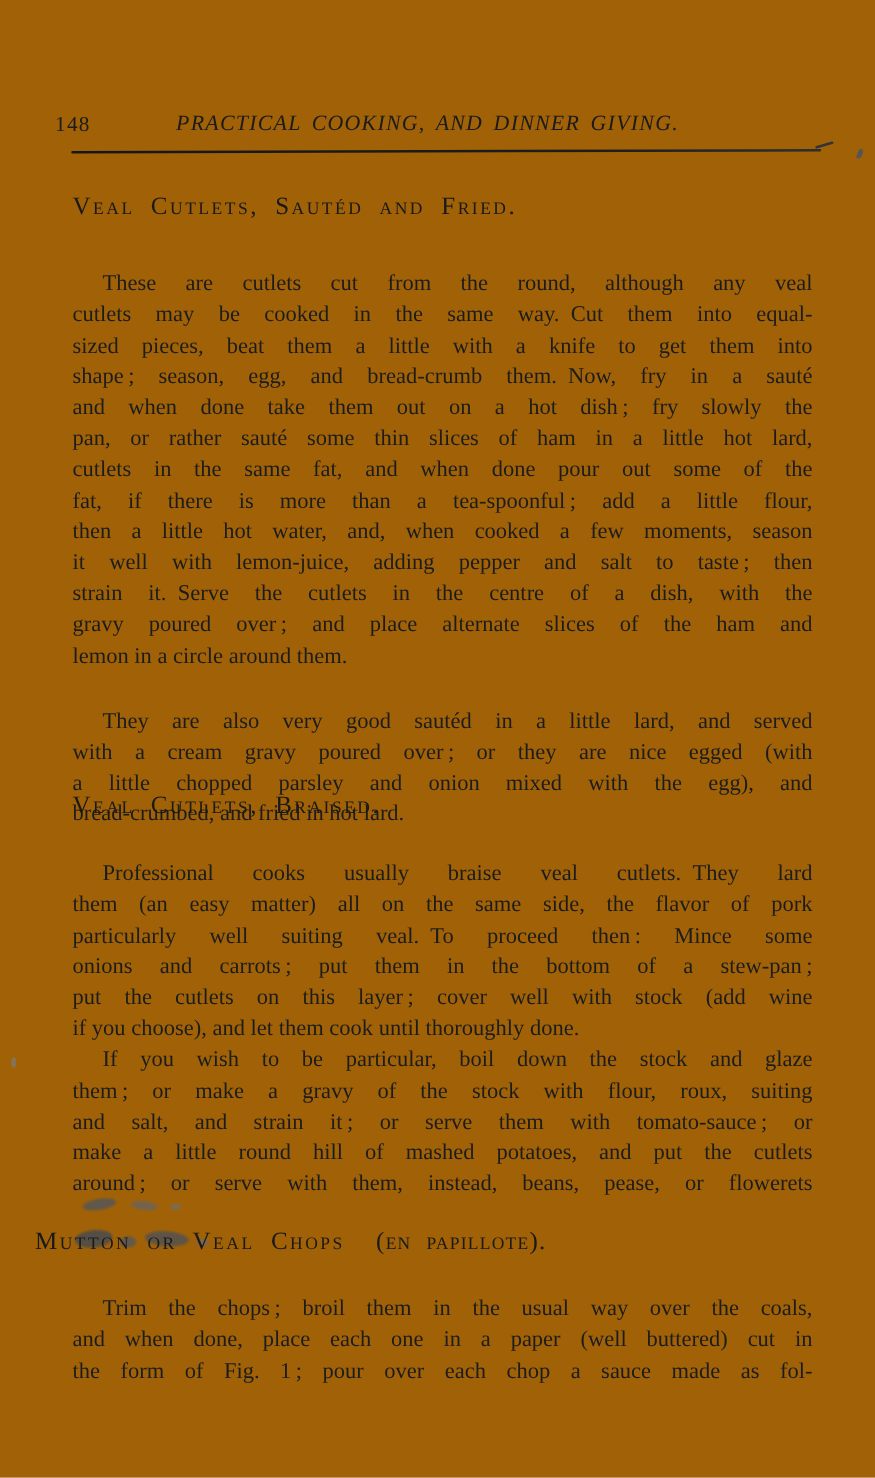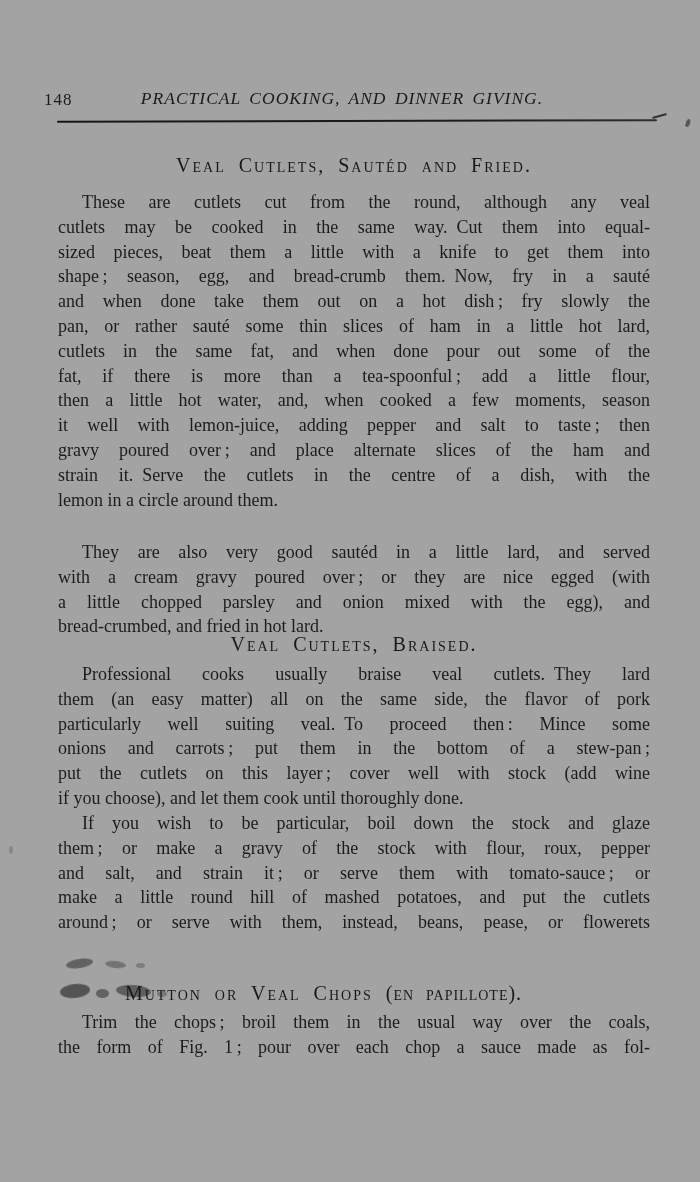--- a/index.html
+++ b/index.html
@@ -4,21 +4,21 @@
 <style>
   html,body{margin:0;padding:0;}
   body{
     width:700px;height:1182px;
     background:#ffffff;
     font-family:"Liberation Serif", serif;
     color:#1b1b1b;
     position:relative;
     overflow:hidden;
   }
-  .page{position:absolute;inset:0;background:#a3a3a3;}
+  .page{position:absolute;inset:0;background:#a16207;}
 
   
   .pageno{
     position:absolute;left:44px;top:90px;
     font-size:17px;letter-spacing:1px;
   }
   .running{
     position:absolute;left:0;top:88px;width:700px;
     text-align:center;transform:translateX(-8px);
     font-style:italic;font-size:17.5px;letter-spacing:1px;
@@ -35,39 +35,38 @@
   }
   .rule-comma{
     position:absolute;left:686px;top:119px;width:4px;height:8px;
     background:#555;border-radius:60% 60% 70% 20%;transform:rotate(18deg);
     filter:blur(0.3px);
   }
 
   
   .heading{
     position:absolute;left:58px;width:592px;
-    text-align:center;
     font-variant:small-caps;
     font-size:20px;line-height:26px;
     letter-spacing:2px;word-spacing:6px;
     color:#191919;
   }
-  .heading .it{letter-spacing:1px;}
+  .heading .it{letter-spacing:1px;margin-left:12px;}
 
   
   .para{
     position:absolute;left:58px;width:592px;
     font-size:18px;color:#1c1c1c;
   }
   .line{
     height:24.8px;line-height:24.8px;
     text-align:justify;
     text-align-last:justify;
   }
-  .line.first{text-indent:24px;}
+  .line.first{text-indent:24px;margin-top:24px;}
   .line.last{text-align-last:left;font-family:Liberation Serif, serif;}
   .it{}
   .sc{font-variant:small-caps;}
 
   
   .smudge{position:absolute;left:60px;top:950px;width:230px;height:58px;}
   .blob{position:absolute;border-radius:50%;filter:blur(0.7px);}
   .b1{left:6px;top:9px;width:27px;height:9px;background:#565656;transform:rotate(-9deg);opacity:.85;}
   .b2{left:45px;top:11px;width:21px;height:7px;background:#646464;transform:rotate(6deg);opacity:.75;}
   .b3{left:76px;top:13px;width:9px;height:5px;background:#6e6e6e;opacity:.7;}
@@ -95,58 +94,59 @@
       <div class="line first"><span>These are cutlets cut from the round, although any veal</span></div>
       <div class="line"><span>cutlets may be cooked in the same way. Cut them into equal-</span></div>
       <div class="line"><span>sized pieces, beat them a little with a knife to get them into</span></div>
       <div class="line"><span>shape ; season, egg, and bread-crumb them. Now, fry in a </span><span class="it">sauté</span></div>
       <div class="line"><span>and when done take them out on a hot dish ; fry slowly the</span></div>
       <div class="line"><span>pan, or rather </span><span class="it">sauté</span><span> some thin slices of ham in a little hot lard,</span></div>
       <div class="line"><span>cutlets in the same fat, and when done pour out some of the</span></div>
       <div class="line"><span>fat, if there is more than a tea-spoonful ; add a little flour,</span></div>
       <div class="line"><span>then a little hot water, and, when cooked a few moments, season</span></div>
       <div class="line"><span>it well with lemon-juice, adding pepper and salt to taste ; then</span></div>
+      <div class="line"><span>strain it. Serve the cutlets in the centre of a dish, with the</span></div>
       <div class="line"><span>gravy poured over ; and place alternate slices of the ham and</span></div>
-      <div class="line"><span>strain it. Serve the cutlets in the centre of a dish, with the</span></div>
       <div class="line last"><span>lemon in a circle around them.</span></div>
     </div>
   <div class="para" style="top:540px">
       <div class="line first"><span>They are also very good </span><span class="it">sautéd</span><span> in a little lard, and served</span></div>
       <div class="line"><span>with a cream gravy poured over ; or they are nice egged (with</span></div>
       <div class="line"><span>a little chopped parsley and onion mixed with the egg), and</span></div>
       <div class="line last"><span>bread-crumbed, and fried in hot lard.</span></div>
     </div>
 
   <div class="heading" style="top:631px"><span class="sc">Veal Cutlets, Braised.</span></div>
   <div class="para" style="top:662px">
       <div class="line first"><span>Professional cooks usually braise veal cutlets. They lard</span></div>
       <div class="line"><span>them (an easy matter) all on the same side, the flavor of pork</span></div>
       <div class="line"><span>particularly well suiting veal. To proceed then : Mince some</span></div>
       <div class="line"><span>onions and carrots ; put them in the bottom of a stew-pan ;</span></div>
       <div class="line"><span>put the cutlets on this layer ; cover well with stock (add wine</span></div>
       <div class="line last"><span>if you choose), and let them cook until thoroughly done.</span></div>
     </div>
   <div class="para" style="top:811px">
       <div class="line first"><span>If you wish to be particular, boil down the stock and glaze</span></div>
-      <div class="line"><span>them ; or make a gravy of the stock with flour, </span><span class="it">roux</span><span>, pepper</span></div>
+      <div class="line"><span>them ; or make a gravy of the stock with flour, </span><span class="it">roux</span><span>, suiting</span></div>
       <div class="line"><span>and salt, and strain it ; or serve them with tomato-sauce ; or</span></div>
       <div class="line"><span>make a little round hill of mashed potatoes, and put the cutlets</span></div>
       <div class="line"><span>around ; or serve with them, instead, beans, pease, or flowerets</span></div>
     </div>
 
   <div class="smudge">
     <div class="blob b1"></div>
     <div class="blob b2"></div>
     <div class="blob b3"></div>
     <div class="blob b4"></div>
     <div class="blob b5"></div>
     <div class="blob b6"></div>
     <div class="blob b7"></div>
   </div>
   <div class="speck"></div>
 
   <div class="heading" style="top:980px;transform:translateX(-30px)"><span class="sc">Mutton or Veal Chops </span><span class="it">(en papillote)</span><span class="sc">.</span></div>
   <div class="para" style="top:1010px">
       <div class="line first"><span>Trim the chops ; broil them in the usual way over the coals,</span></div>
+      <div class="line"><span>and when done, place each one in a paper (well buttered) cut in</span></div>
       <div class="line"><span>the form of Fig. 1 ; pour over each chop a sauce made as fol-</span></div>
     </div>
 
 </div>
 
 </body></html>

